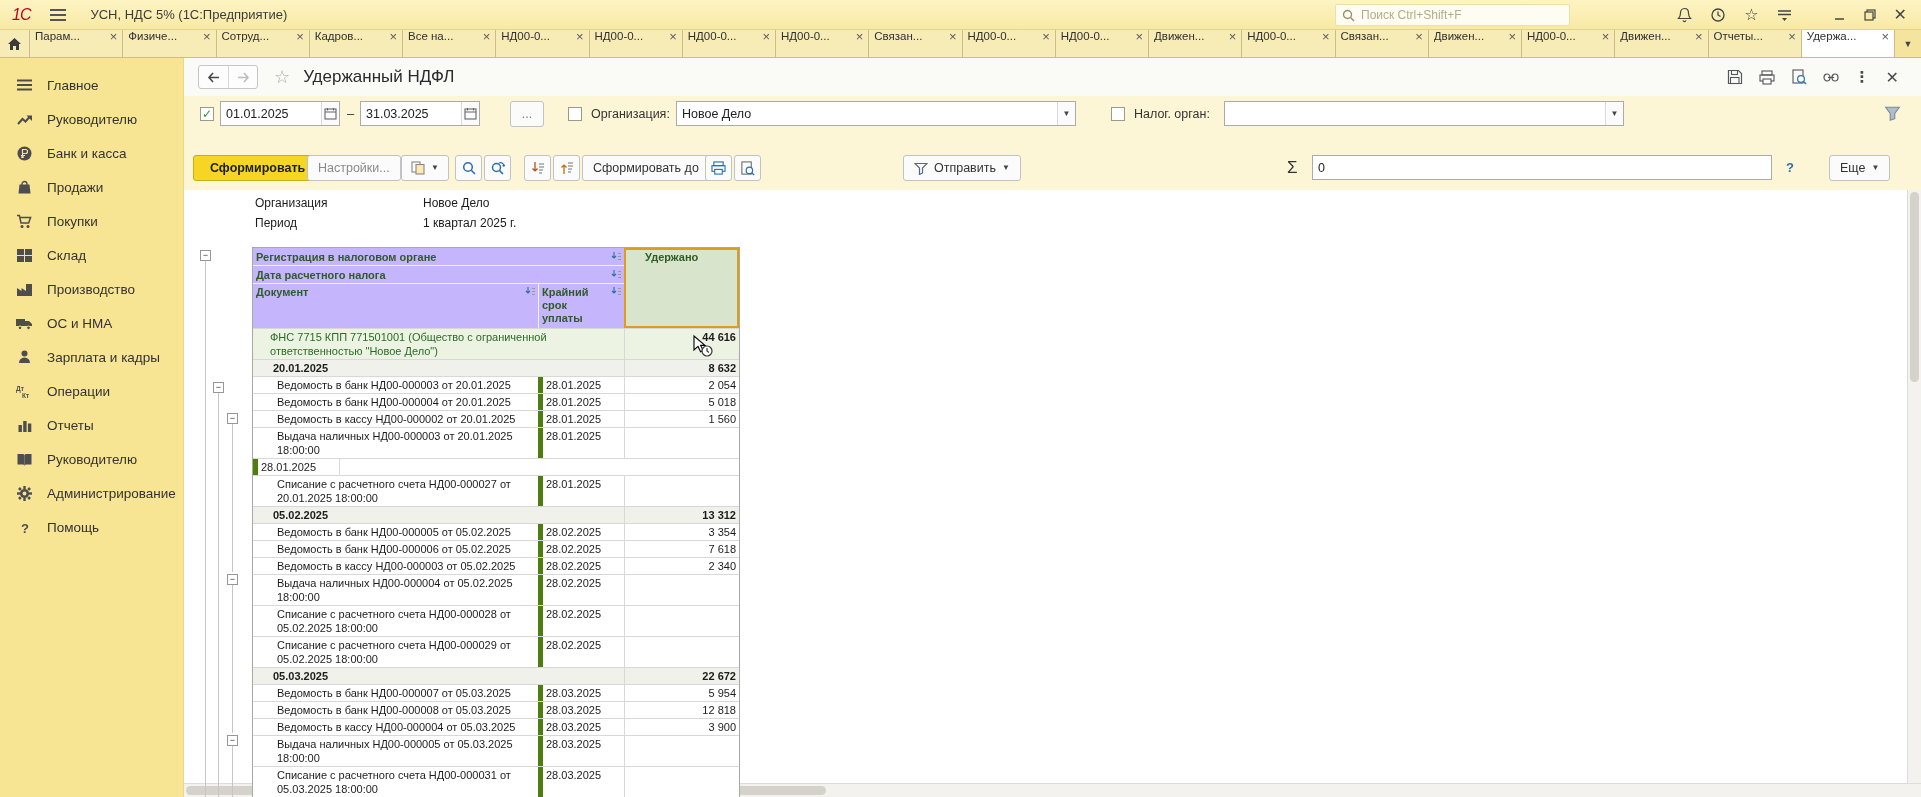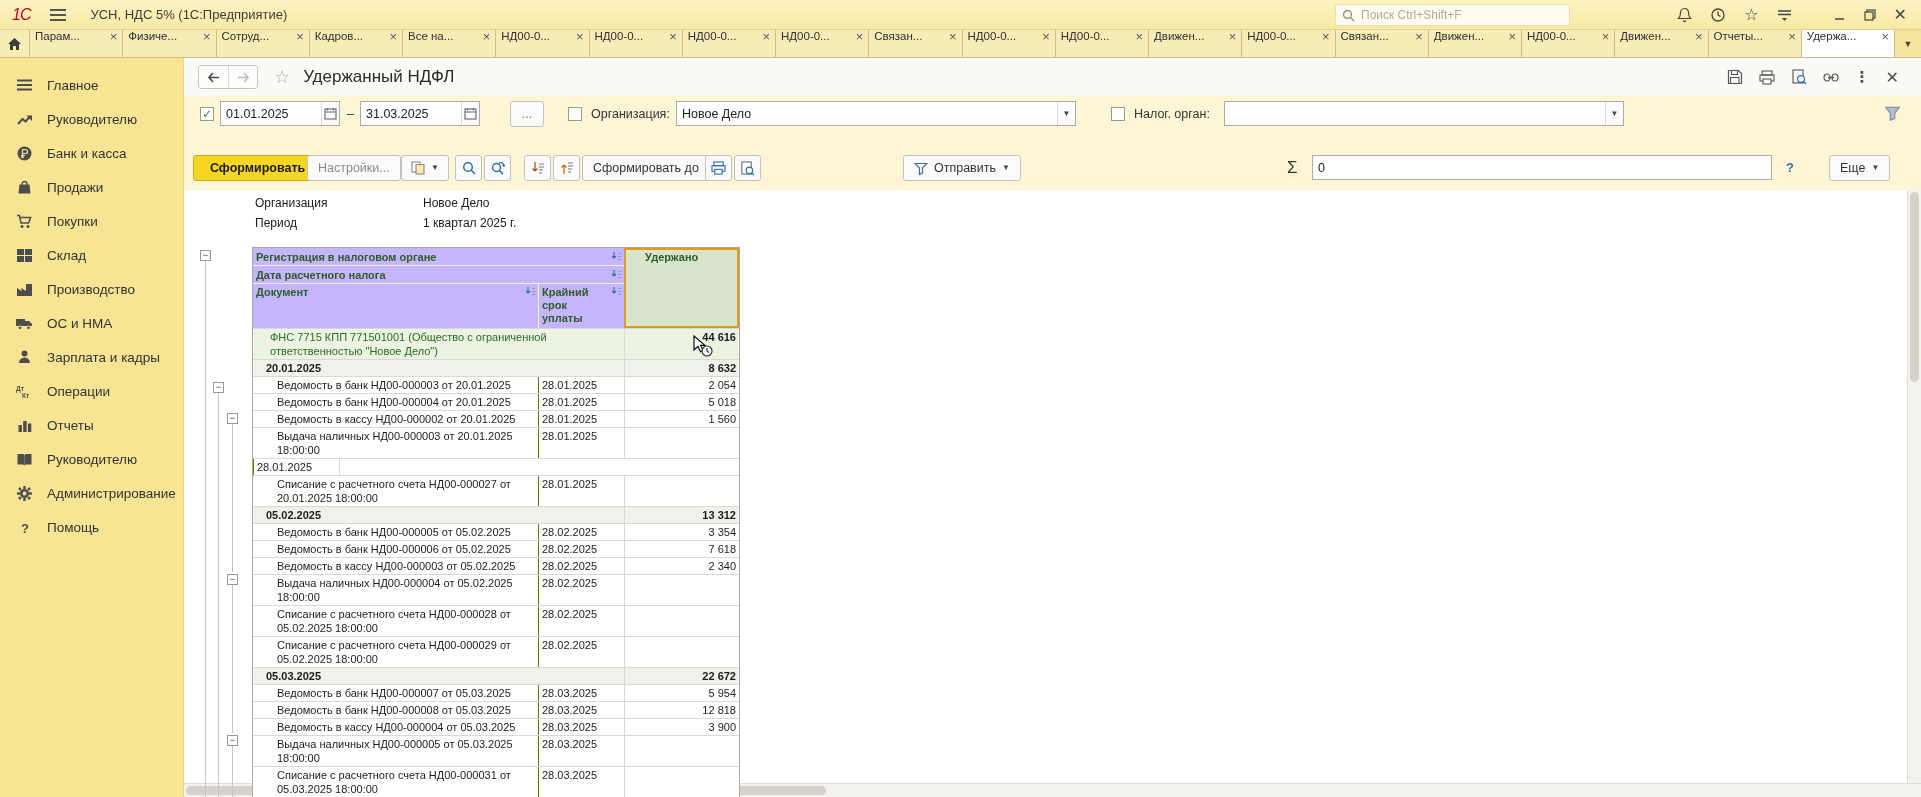--- a/index.html
+++ b/index.html
@@ -99,27 +99,27 @@
 .hc{font-weight:bold;color:#2f5b28;padding:2px 2px 2px 3px;position:relative;line-height:13px}
 .hc-doc{width:285px}
 .hc-due{width:86px;border-left:1px solid #f2f2ea}
 .hc .sort{position:absolute;right:2px;top:2px}
 .hdr-amt{width:115px;background:#d9e4cc;border:2px solid #dd9c1e;font-weight:bold;
   color:#2f5b28;padding:1px 19px}
 .trow{display:flex;border-top:1px solid #d8d8d8;background:#fff}
 .cell{padding:1px 3px;line-height:14px}
 .c-label{width:285px;padding-left:24px}
 .span2{width:371px}
-.c-due{width:86px;border-left:1px solid #4d7c0f}
+.c-due{width:86px;border-left:5px solid #4d7c0f}
 .c-amt{width:115px;border-left:1px solid #d8d8d8;text-align:right}
 .group1{background:#ecf3e3}
 .group1 .c-label{color:#2a6b24;font-weight:normal;padding-left:17px}
 .group1 .c-amt{font-weight:bold}
 .group2{background:#eff1ea;font-weight:bold}
-.group2 .c-label{padding-left:13px}
+.group2 .c-label{padding-left:20px}
 .toggle{position:absolute;width:11px;height:11px;border:1px solid #979797;background:#fff;
   font-size:9px;line-height:9px;text-align:center;color:#333;z-index:3;cursor:pointer}
 .tree{position:absolute;width:1px;background:#c6c6c6;z-index:0}
 .cursor{position:absolute;left:690px;top:334px;z-index:99;pointer-events:none}
 </style>
 </head>
 <body>
 
 <div class="titlebar">
   <span class="logo">1С</span>

